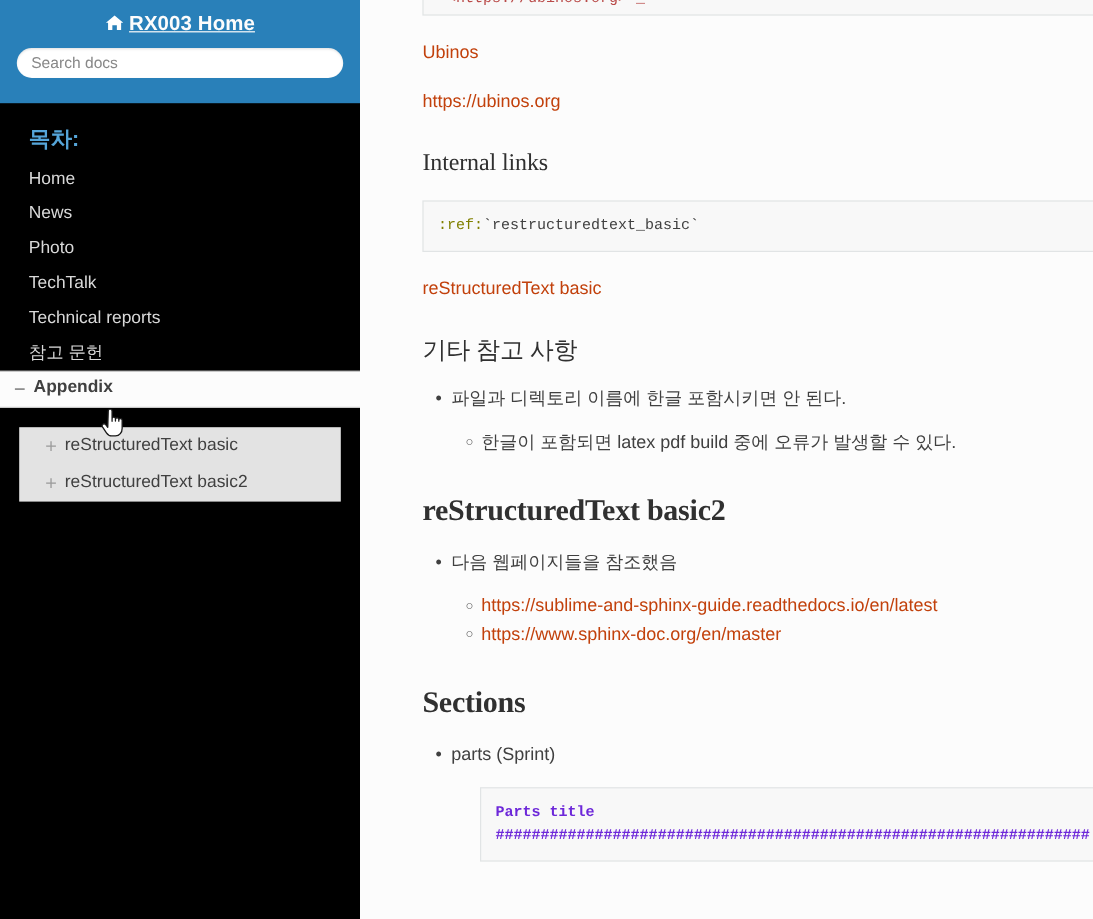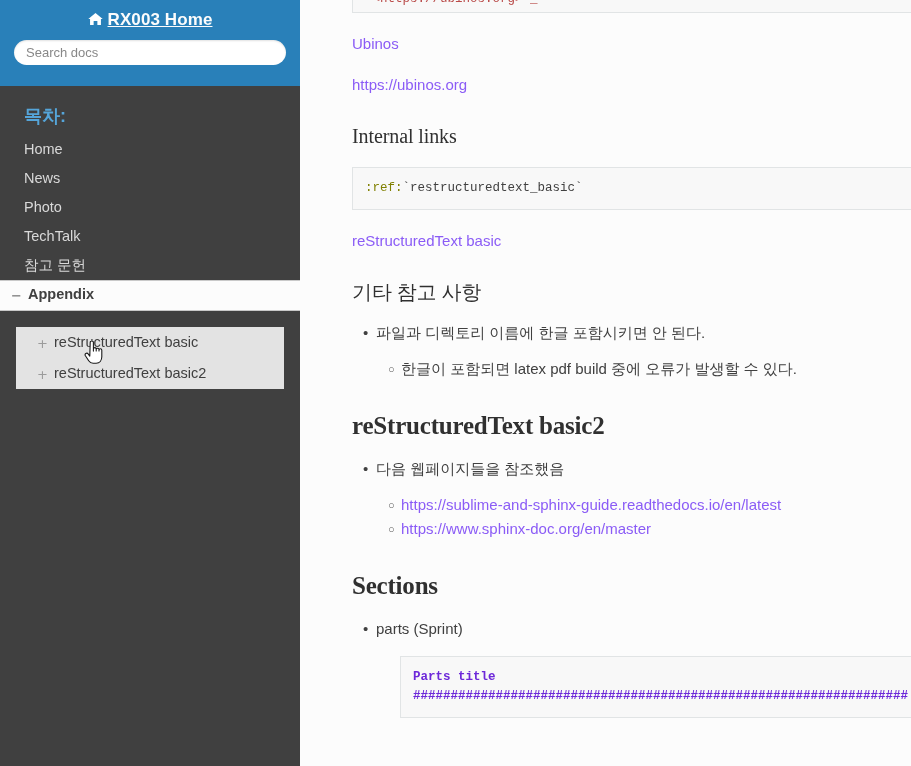--- a/index.html
+++ b/index.html
@@ -21,21 +21,21 @@
     overflow: hidden;
   }
 
   
   .sidebar {
     position: absolute;
     left: 0;
     top: 0;
     width: 300px;
     height: 766px;
-    background: #404040;
+    background: #000000;
     overflow: hidden;
   }
   .sidebar-header {
     background: #2980b9;
     padding: 0 14px 16px 14px;
     height: 86px;
     box-sizing: border-box;
   }
   .brand {
     display: block;
@@ -194,21 +194,21 @@
   h2.doc-h2 {
     font-family: "Liberation Serif", serif;
     font-weight: normal;
     font-size: 20px;
     color: #303030;
     margin: 28px 0 0 0;
     line-height: 26px;
     letter-spacing: -0.1px;
   }
   a.doc-link {
-    color: #8b5cf6;
+    color: #c2410c;
     text-decoration: none;
     font-size: 15px;
   }
   p.link-p {
     margin: 21px 0 0 0;
     line-height: 20px;
   }
   ul.doc-ul {
     list-style: none;
     margin: 16px 0 0 0;
@@ -288,20 +288,23 @@
       <li class="nav-item">
         <a href="#">News</a>
       </li>
       <li class="nav-item">
         <a href="#">Photo</a>
       </li>
       <li class="nav-item">
         <a href="#">TechTalk</a>
       </li>
       <li class="nav-item">
+        <a href="#">Technical reports</a>
+      </li>
+      <li class="nav-item">
         <a href="#">참고 문헌</a>
       </li>
       <li class="nav-item current">
         <a href="#"><span class="toggle-box">−</span><span>Appendix</span></a>
       </li>
     </ul>
 
     <ul class="subnav-list">
       <li class="subnav-item">
         <a href="#"><span class="toggle-box">+</span><span>reStructuredText basic</span></a>

